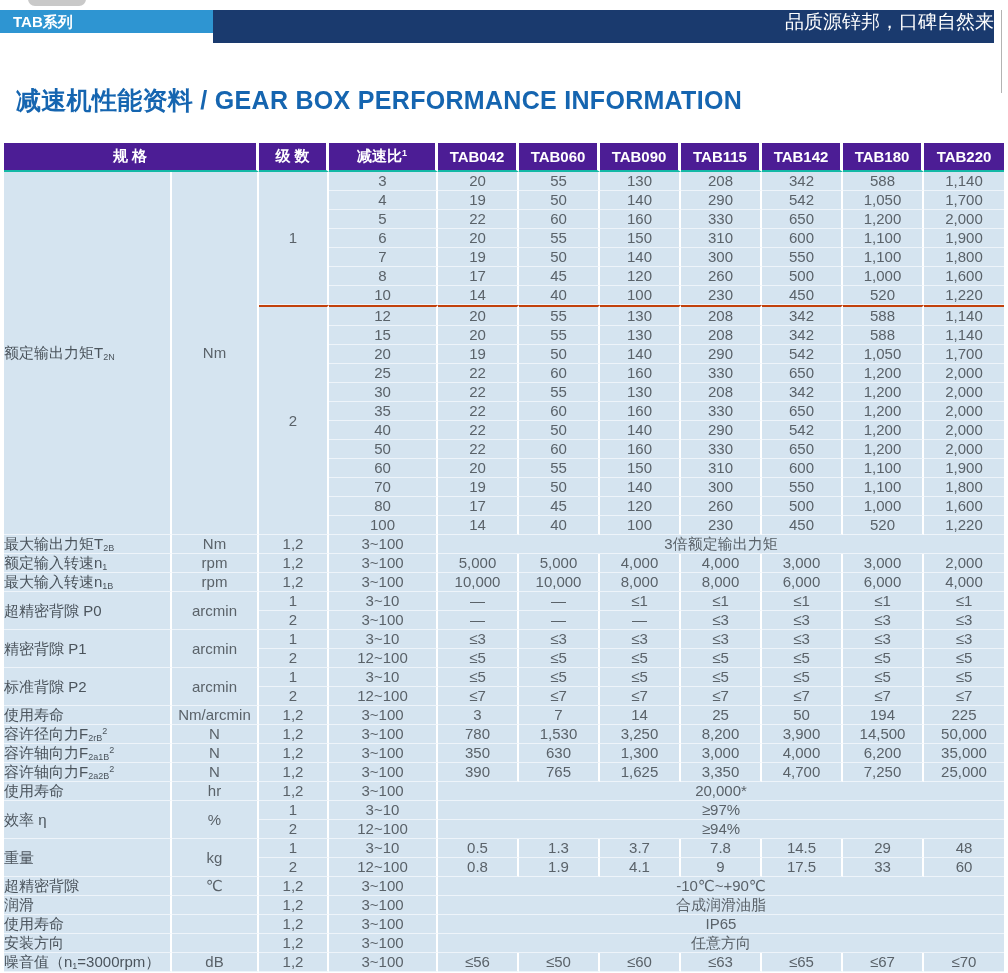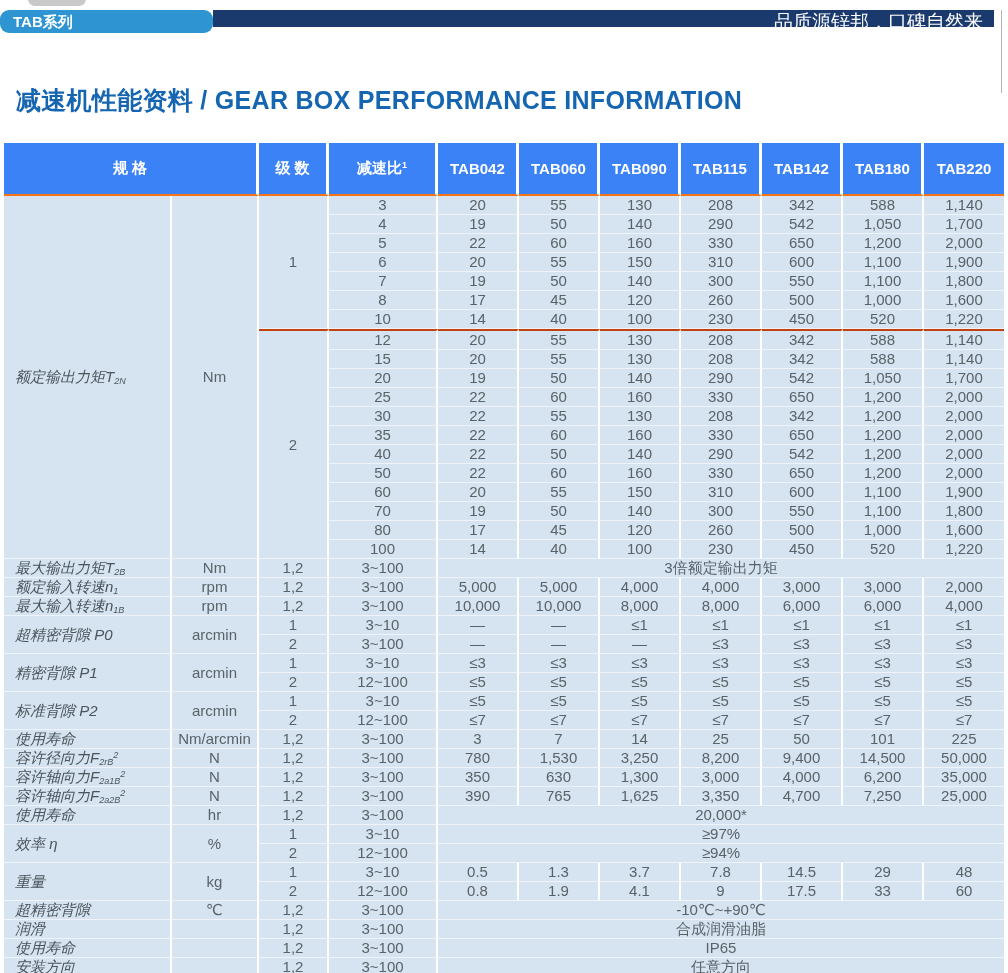--- a/index.html
+++ b/index.html
@@ -8,54 +8,54 @@
     background:#ffffff;
     font-family:"Liberation Sans","DejaVu Sans",sans-serif;
   }
   .corner-blob {
     position:absolute; left:28px; top:-8px; width:58px; height:14px;
     background:#c9c9c9; border-radius:8px;
   }
   .topbar-light {
     position:absolute; left:0; top:10px; width:213px; height:23px;
     background:#2e95d2; color:#fff; font-weight:bold; font-size:15px;
-    line-height:23px; padding-left:13px; box-sizing:border-box;border-radius:9px;
+    line-height:23px; padding-left:13px; box-sizing:border-box;
   }
   .topbar-dark {
-    position:absolute; left:213px; top:10px; width:781px; height:17px;
+    position:absolute; left:213px; top:10px; width:781px; height:33px;
     background:#1a3a6e; color:#fff; text-align:right; font-size:19px;
-    line-height:23px; padding-right:11px; box-sizing:border-box;
+    line-height:23px; padding-right:0; box-sizing:border-box;
     font-family:"DejaVu Serif","Liberation Serif",serif;
   }
   .page-edge {
     position:absolute; left:1001px; top:10px; width:1px; height:83px;
     background:#b3b3b3;
   }
   .page-title {
     position:absolute; left:16px; top:84px;
     font-size:25px; font-weight:bold; color:#1565b0; letter-spacing:0.3px;
     white-space:nowrap;
   }
   .table-wrap { position:absolute; left:4px; top:143px; width:1000px; }
   table { border-collapse:separate; border-spacing:0; table-layout:fixed; width:1000px; }
   th {
-    background:#3b82f6; color:#ffffff; font-size:15px; font-weight:bold;
-    height:27px; padding:12px; text-align:center;
-    border-right:3px solid #ffffff; border-bottom:2px solid #f97316;
+    background:#4c1d95; color:#ffffff; font-size:15px; font-weight:bold;
+    height:27px; padding:0; text-align:center;
+    border-right:3px solid #ffffff; border-bottom:2px solid #14b8a6;
     overflow:hidden; white-space:nowrap;
   }
   th:last-child { border-right:none; }
   td {
     background:#d5e4f0; color:#5a6269; font-size:15px; text-align:center;
     height:18px; padding:0; line-height:1.05;
     border-right:2px solid #ffffff; border-bottom:1px solid #eef4fa;
     overflow:hidden; white-space:nowrap; vertical-align:middle;
   }
   td:last-child { border-right:none;margin-left:26px; }
-  td.spec { text-align:left; padding-left:11px; color:#4b545c;font-style:italic; }
+  td.spec { text-align:left; color:#4b545c; }
   tr.red-top > td { border-top:2px solid #c2410c; }
   sub { font-size:9px; vertical-align:-2px; line-height:0; }
   sup { font-size:9px; vertical-align:5px; line-height:0; }
 </style>
 </head>
 <body>
 
 <div class="corner-blob"></div>
 
 <div class="topbar-light">
@@ -400,33 +400,33 @@
         <tr>
           <td class="spec">使用寿命</td>
           <td>Nm/arcmin</td>
           <td>1,2</td>
           <td>3~100</td>
           <td>3</td>
           <td>7</td>
           <td>14</td>
           <td>25</td>
           <td>50</td>
-          <td>101</td>
+          <td>194</td>
           <td>225</td>
         </tr>
         <tr>
           <td class="spec">容许径向力F<sub>2rB</sub><sup>2</sup></td>
           <td>N</td>
           <td>1,2</td>
           <td>3~100</td>
           <td>780</td>
           <td>1,530</td>
           <td>3,250</td>
           <td>8,200</td>
-          <td>9,400</td>
+          <td>3,900</td>
           <td>14,500</td>
           <td>50,000</td>
         </tr>
         <tr>
           <td class="spec">容许轴向力F<sub>2a1B</sub><sup>2</sup></td>
           <td>N</td>
           <td>1,2</td>
           <td>3~100</td>
           <td>350</td>
           <td>630</td>

